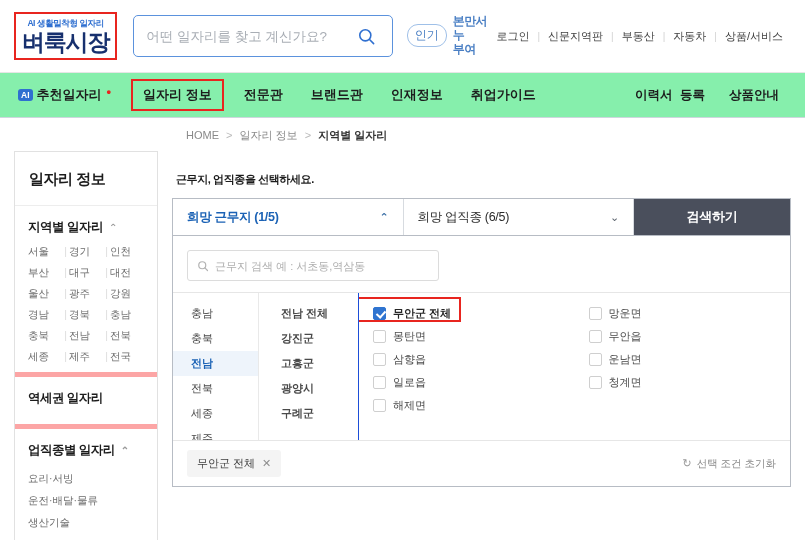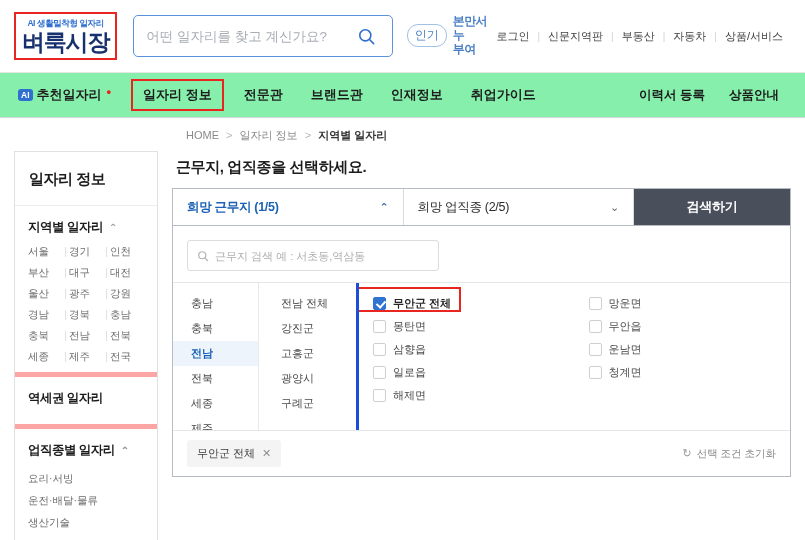--- a/index.html
+++ b/index.html
@@ -153,21 +153,21 @@
     font-size: 13px;
     position: relative;
     top: -4px;
     margin-left: 1px;
   }
   .nav-right {
     margin-left: auto;
     display: flex;
     align-items: center;
   }
-  .nav-right .nav-item { font-size: 12.5px; padding: 6px 12px; }
+  .nav-right .nav-item { font-size: 12.5px; padding: 6px 12px; font-family: Liberation Mono, monospace; }
 
   
   .breadcrumb {
     padding: 10px 0 8px 186px;
     font-size: 11px;
     color: #8a8a8a;
   }
   .breadcrumb .crumb { color: #8a8a8a; text-decoration: none; }
   .breadcrumb .crumb.current { color: #333; font-weight: bold; }
   .breadcrumb .arrow { color: #b9b9b9; padding: 0 4px; }
@@ -214,24 +214,24 @@
     color: #6b6b6b;
   }
   .region-grid .r { cursor: pointer; white-space: nowrap; }
   .region-grid .bar { color: #dcdcdc; text-align: center; }
   .side-list { font-size: 10.5px; color: #6b6b6b; }
   .side-list .li { padding: 4px 0; cursor: pointer; white-space: nowrap; }
 
   
   .main { flex: 1; min-width: 0; }
   .main-title {
-    font-size: 15px;
+    font-size: 11px;
     font-weight: bold;
     color: #1c1c1c;
-    margin: 7px 0 11px 4px;
+    margin: 21px 0 11px 4px;
     letter-spacing: -0.4px;
   }
   .tabs {
     display: flex;
     border: 1px solid #b7bcc4;
     height: 38px;
     background: #fff;
   }
   .tab {
     flex: 1;
@@ -289,21 +289,21 @@
   .cols {
     display: flex;
     border-top: 1px solid #e6e6e6;
     height: 148px;
   }
   .col {
     overflow: hidden;
     position: relative;
   }
   .col-1 { width: 86px; border-right: 1px solid #e9e9e9; padding: 8px 0 0 0; }
-  .col-2 { width: 100px; border-right: 3px solid #1d4ed8; padding: 8px 0 0 0; }
+  .col-2 { width: 100px; border-right: 1px solid #1d4ed8; padding: 8px 0 0 0; font-weight: bold; }
   .col-3 { flex: 1; padding: 9px 0 0 0; display: flex; }
   .chk-col { width: 50%; padding-left: 14px; position: relative; }
 
   .col-item {
     font-size: 11px;
     color: #4a4a4a;
     padding: 5px 0 5px 18px;
     cursor: pointer;
     white-space: nowrap;
   }
@@ -534,21 +534,21 @@
 
     <div class="main">
       <div class="main-title">근무지, 업직종을 선택하세요.</div>
 
       <div class="tabs">
         <div class="tab active">
           <span>희망 근무지 (1/5)</span>
           <span class="tab-chev">⌃</span>
         </div>
         <div class="tab">
-          <span>희망 업직종 (2/5)</span>
+          <span>희망 업직종 (6/5)</span>
           <span class="tab-chev">⌄</span>
         </div>
         <button class="search-submit">검색하기</button>
       </div>
 
       <div class="panel">
 
         <div class="panel-search-row">
           <div class="panel-search">
             <svg width="12" height="12" viewBox="0 0 24 24" fill="none" stroke="#b3b3b3" stroke-width="2.4">

